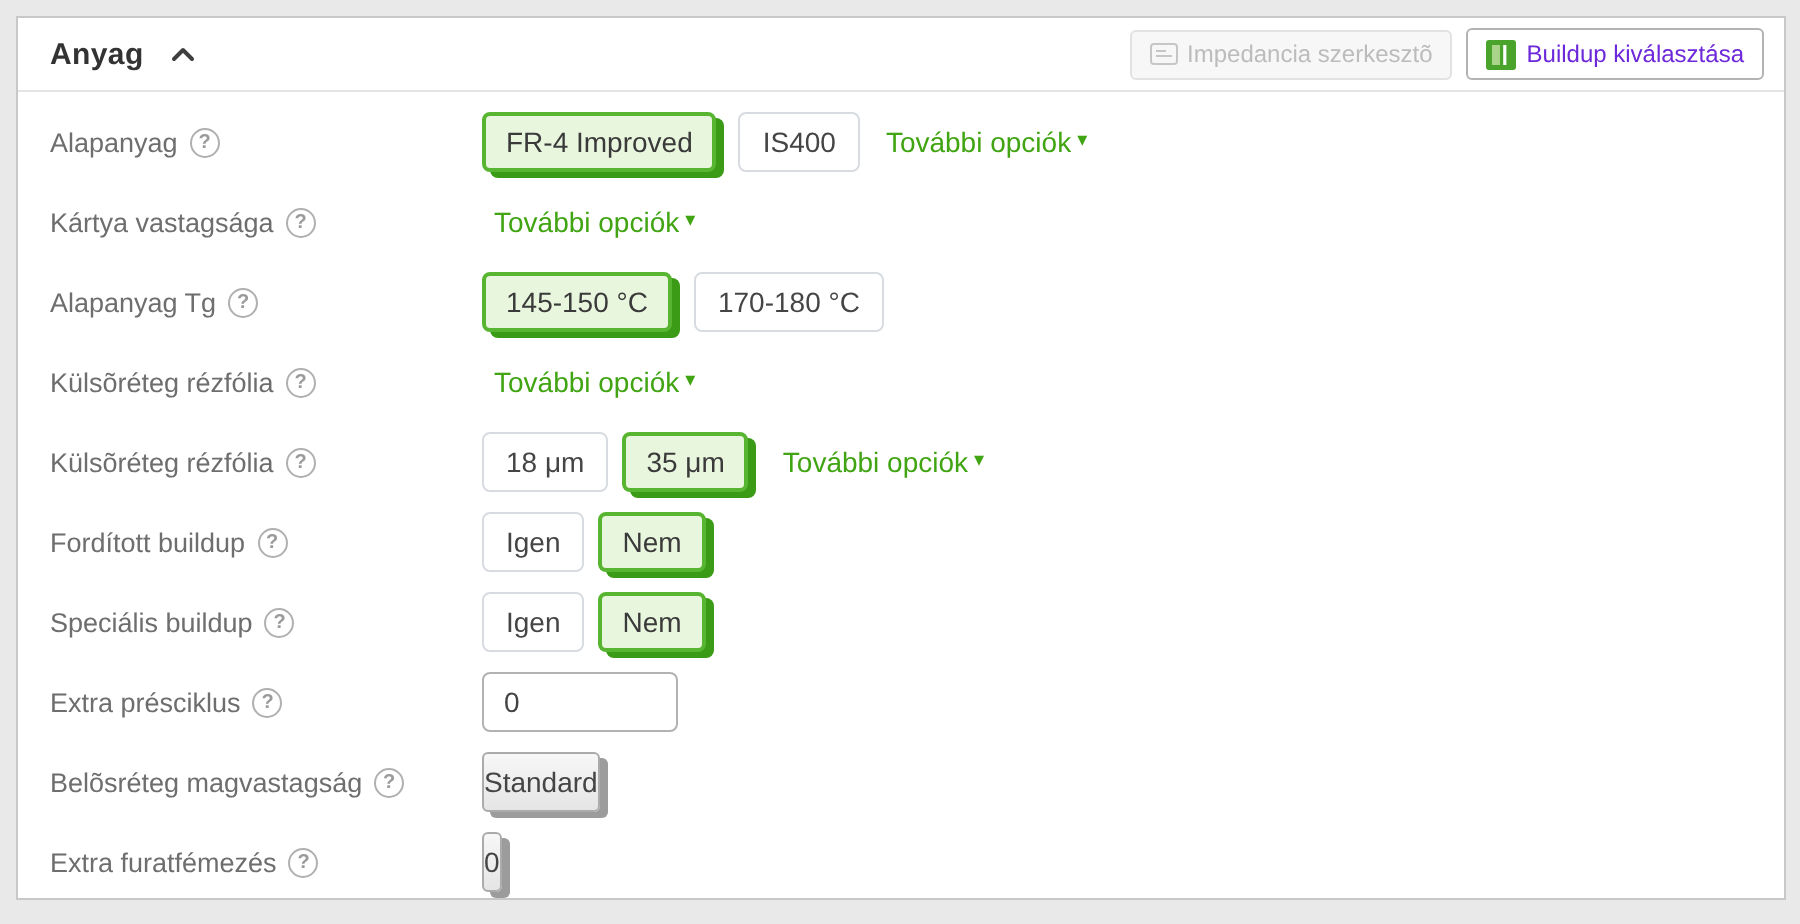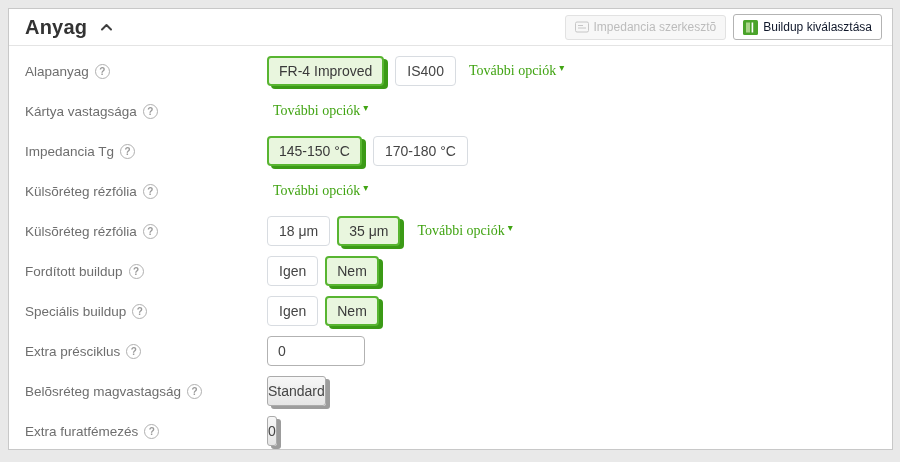--- a/index.html
+++ b/index.html
@@ -18,46 +18,46 @@
     border: 1px solid #c8c8c8;
   }
   .panel-header {
     height: 37px;
     display: flex;
     align-items: center;
     padding: 0 10px 0 16px;
     border-bottom: 1px solid #e4e4e4;
   }
   .panel-title {
-    font-size: 20px;
+    font-size: 15px;
     font-weight: bold;
     color: #333;
     letter-spacing: .2px;
   }
   .chevron-btn {
     background: none; border: none; cursor: pointer;
     margin-left: 13px; display: flex; align-items: center;
   }
   .header-spacer { flex: 1; }
   .hdr-btn {
     display: inline-flex; align-items: center; gap: 5px;
     height: 25px; padding: 0 9px;
     font-size: 12px; border-radius: 3px;
     font-family: inherit; cursor: pointer;
   }
   .hdr-btn.disabled {
     background: #f7f7f7; border: 1px solid #e2e2e2; color: #bcbcbc;
     cursor: default;
   }
   .hdr-btn.buildup {
-    background: #fff; border: 1px solid #b3b3b3; color: #0f172a;
+    background: #fff; border: 1px solid #b3b3b3; color: #6d28d9;
     margin-left: 7px; height: 26px;
   }
   .rows { padding: 5px 16px 0 16px; }
-  .row { display: flex; align-items: center; height: 40px; gap: 26px; }
+  .row { display: flex; align-items: center; height: 40px; }
   .row-label {
     width: 216px; flex: 0 0 216px;
     font-size: 13.5px; color: #6e6e6e;
     display: flex; align-items: center; gap: 6px;
   }
   .help-icon {
     width: 15px; height: 15px; flex: 0 0 15px;
     border: 1px solid #b0b0b0; border-radius: 50%;
     color: #9a9a9a; font-size: 10px; font-weight: bold;
     display: inline-flex; align-items: center; justify-content: center;
@@ -73,23 +73,23 @@
   }
   .opt.selected {
     background: #e9f6de;
     border: 2px solid #58b531;
     box-shadow: 4px 3px 0 0 #3b9a16;
     padding: 0 10px;
     margin-right: 4px;
     color: #3a3a3a;
   }
   .more-link {
-    display: inline-flex; align-items: flex-start; gap: 3px;
+    display: inline-flex; align-items: center; gap: 3px;
     margin-left: 6px; text-decoration: none;
-    color: #41a413; font-size: 14px; cursor: pointer; white-space: nowrap; font-family: Liberation Serif, serif;
+    color: #41a413; font-size: 14px; cursor: pointer; white-space: nowrap;
   }
   .caret { font-size: 10px; line-height: 1; color: #41a413; }
   .text-input {
     width: 98px; height: 30px;
     border: 1px solid #b2b2b2; border-radius: 4px;
     padding: 0 10px; font-size: 14px; color: #444;
     font-family: inherit; outline: none; background: #fff;
   }
   .gray-btn {
     height: 30px; padding: 0 0;
@@ -156,21 +156,21 @@
         </div>
         <div class="controls">
           <a class="more-link">
             <span>További opciók</span>
             <span class="caret">▾</span>
           </a>
         </div>
       </div>
       <div class="row">
         <div class="row-label">
-          <span>Impedancia Tg</span>
+          <span>Alapanyag Tg</span>
           <span class="help-icon">?</span>
         </div>
         <div class="controls">
           <button class="opt selected">145-150 °C</button>
           <button class="opt">170-180 °C</button>
         </div>
       </div>
       <div class="row">
         <div class="row-label">
           <span>Külsõréteg rézfólia</span>

